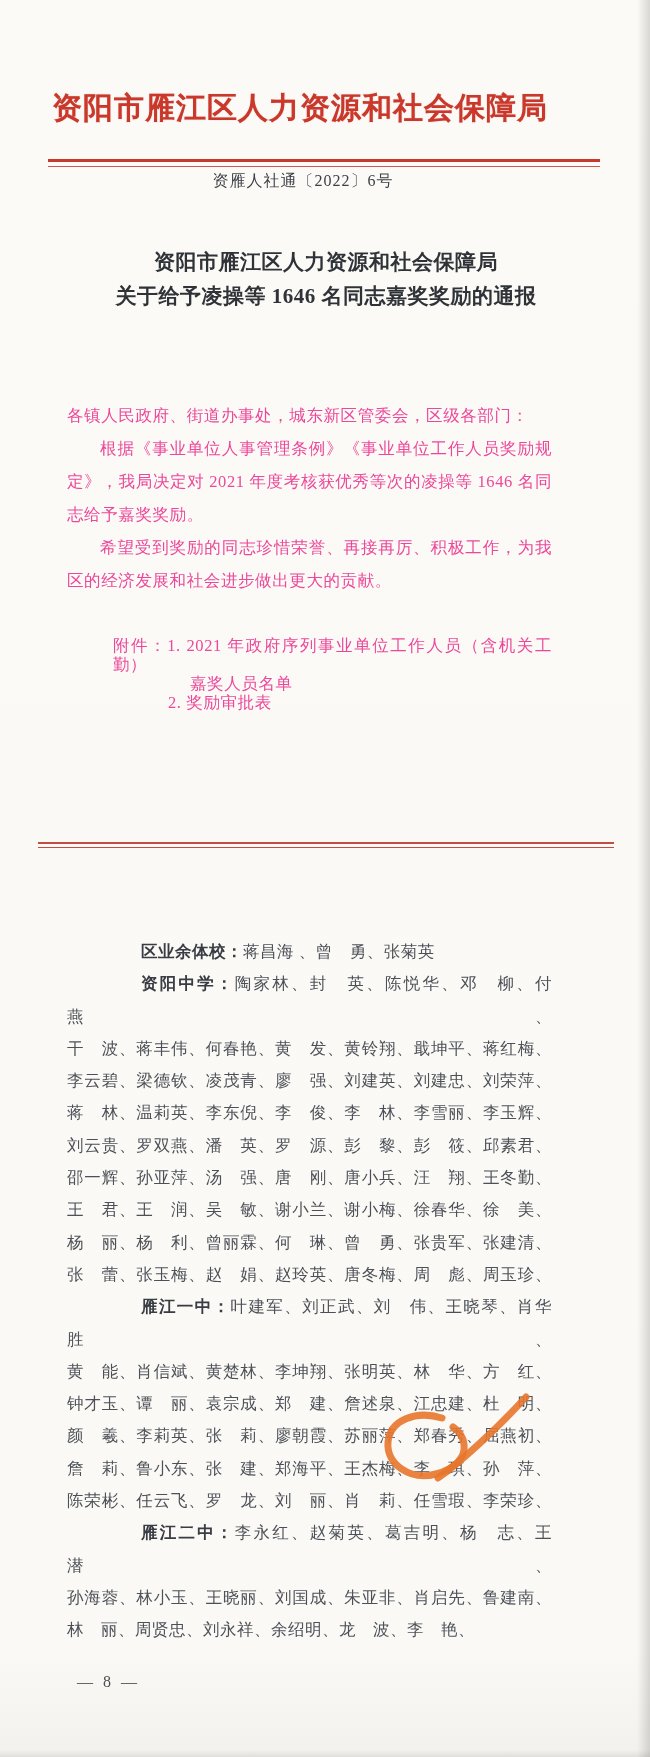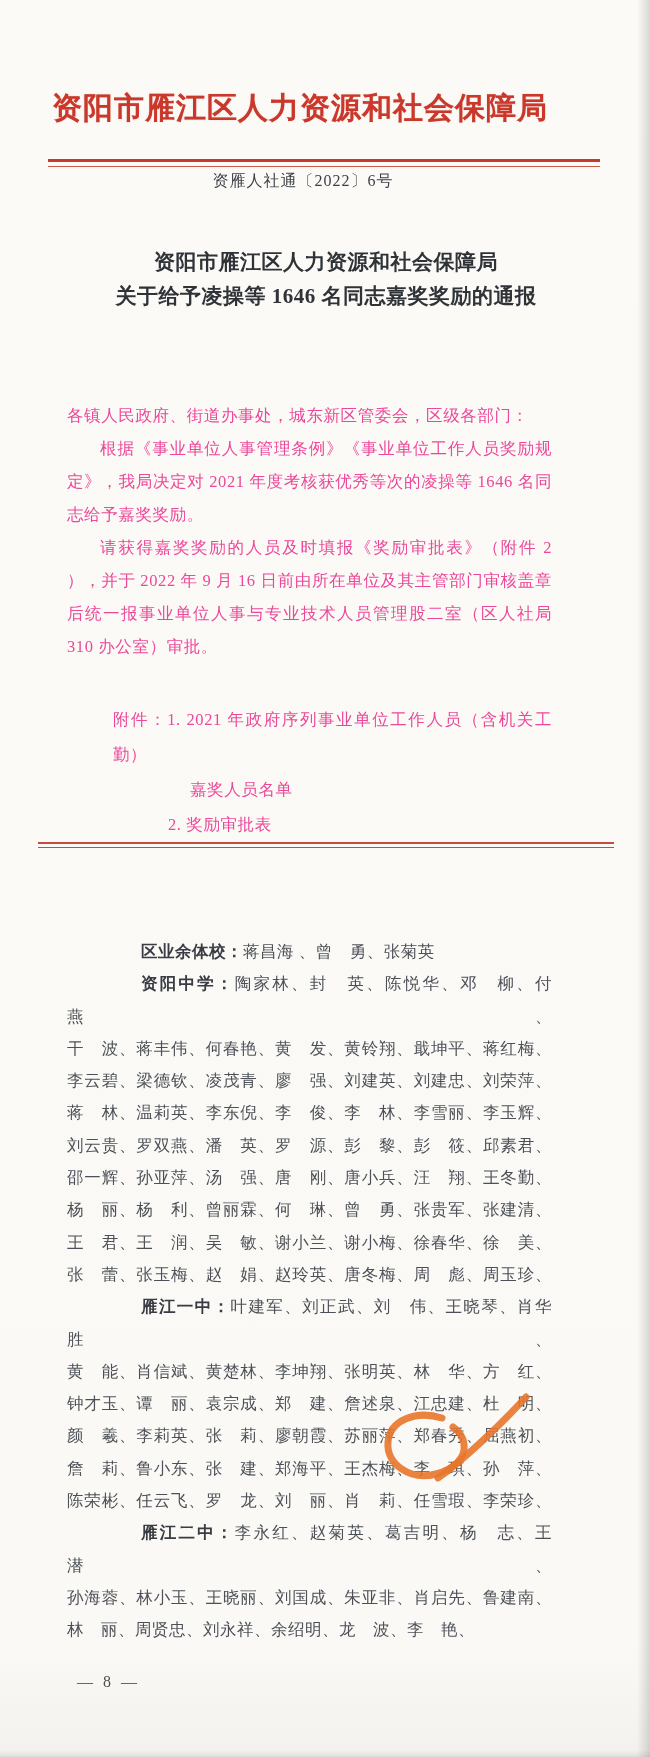--- a/index.html
+++ b/index.html
@@ -32,21 +32,21 @@
     position:absolute;top:245px;left:40px;width:572px;text-align:center;
     font-size:21px;line-height:34px;font-weight:700;color:#2f3338;letter-spacing:0.5px;
   }
   .body-text{
     position:absolute;top:356px;left:67px;width:485px;
     font-size:16.5px;line-height:33px;letter-spacing:0.6px;
     text-align:justify;color:#ec4899;margin-top:43px;
   }
   .body-text p{margin:0;}
   .body-text p.ind{text-indent:2em;}
-  .attach{margin-top:39px;margin-left:46px;font-size:16.5px;line-height:35px;letter-spacing:0.6px;}
+  .attach{margin-top:39px;margin-left:46px;font-size:16.5px;line-height:19px;letter-spacing:0.6px;}
   .attach .a2{padding-left:77px;}
   .attach .a3{padding-left:55px;}
 
   .sep{
     position:absolute;top:842px;left:38px;width:576px;height:3px;
     border-top:2px solid #c24d41;border-bottom:1px solid #c24d41;
   }
 
   .name-list{
     position:absolute;top:936px;left:67px;width:485px;
@@ -72,40 +72,40 @@
 <div class="doc-no">资雁人社通〔2022〕6号</div>
 
 <div class="doc-title">
   <div>资阳市雁江区人力资源和社会保障局</div>
   <div>关于给予凌操等 1646 名同志嘉奖奖励的通报</div>
 </div>
 
 <div class="body-text">
   <p>各镇人民政府、街道办事处，城东新区管委会，区级各部门：</p>
   <p class="ind">根据《事业单位人事管理条例》《事业单位工作人员奖励规定》，我局决定对 2021 年度考核获优秀等次的凌操等 1646 名同志给予嘉奖奖励。</p>
-  <p class="ind">请获得嘉奖奖励的人员及时填报《奖励审批表》（附件 2 ），并于 2022 年 9 月 16 日前由所在单位及其主管部门审核盖章后统一报事业单位人事与专业技术人员管理股二室（区人社局 310 办公室）审批。</p>
+  <p class="ind">希望受到奖励的同志珍惜荣誉、再接再厉、积极工作，为我区的经济发展和社会进步做出更大的贡献。</p>
   <div class="attach">
     <div>附件：1. 2021 年政府序列事业单位工作人员（含机关工勤）</div>
     <div class="a2">嘉奖人员名单</div>
     <div class="a3">2. 奖励审批表</div>
   </div>
 </div>
 
 <div class="sep"></div>
 
 <div class="name-list">
     <div class="nline first"><span class="unit">区业余体校：</span>蒋昌海 、曾　勇、张菊英</div>
     <div class="nline first just"><span class="unit">资阳中学：</span>陶家林、封　英、陈悦华、邓　柳、付　燕、</div>
     <div class="nline just">干　波、蒋丰伟、何春艳、黄　发、黄铃翔、戢坤平、蒋红梅、</div>
     <div class="nline just">李云碧、梁德钦、凌茂青、廖　强、刘建英、刘建忠、刘荣萍、</div>
     <div class="nline just">蒋　林、温莉英、李东倪、李　俊、李　林、李雪丽、李玉辉、</div>
     <div class="nline just">刘云贵、罗双燕、潘　英、罗　源、彭　黎、彭　筱、邱素君、</div>
     <div class="nline just">邵一辉、孙亚萍、汤　强、唐　刚、唐小兵、汪　翔、王冬勤、</div>
+    <div class="nline just">王　君、王　润、吴　敏、谢小兰、谢小梅、徐春华、徐　美、</div>
     <div class="nline just">杨　丽、杨　利、曾丽霖、何　琳、曾　勇、张贵军、张建清、</div>
-    <div class="nline just">王　君、王　润、吴　敏、谢小兰、谢小梅、徐春华、徐　美、</div>
     <div class="nline just">张　蕾、张玉梅、赵　娟、赵玲英、唐冬梅、周　彪、周玉珍、</div>
     <div class="nline first just"><span class="unit">雁江一中：</span>叶建军、刘正武、刘　伟、王晓琴、肖华胜、</div>
     <div class="nline just">黄　能、肖信斌、黄楚林、李坤翔、张明英、林　华、方　红、</div>
     <div class="nline just">钟才玉、谭　丽、袁宗成、郑　建、詹述泉、江忠建、杜　明、</div>
     <div class="nline just"><span>颜　羲、李莉英、张　莉、廖朝霞、苏丽萍、</span><span class="circled">郑春秀<svg class="circle-mark" viewBox="0 0 150 105" xmlns="http://www.w3.org/2000/svg">
           <path d="M 62 24 C 36 16 10 26 8 48 C 6 70 30 87 56 80 C 74 75 86 64 84 50 C 83 43 79 37 73 33" fill="none" stroke="#e8762c" stroke-width="7" stroke-linecap="round" opacity="0.9"></path>
           <path d="M 58 84 C 78 70 114 38 146 3" fill="none" stroke="#e8762c" stroke-width="7" stroke-linecap="round" opacity="0.9"></path>
         </svg></span><span>、屈燕初、</span></div>
     <div class="nline just">詹　莉、鲁小东、张　建、郑海平、王杰梅、李　琪、孙　萍、</div>
     <div class="nline just">陈荣彬、任云飞、罗　龙、刘　丽、肖　莉、任雪瑕、李荣珍、</div>

